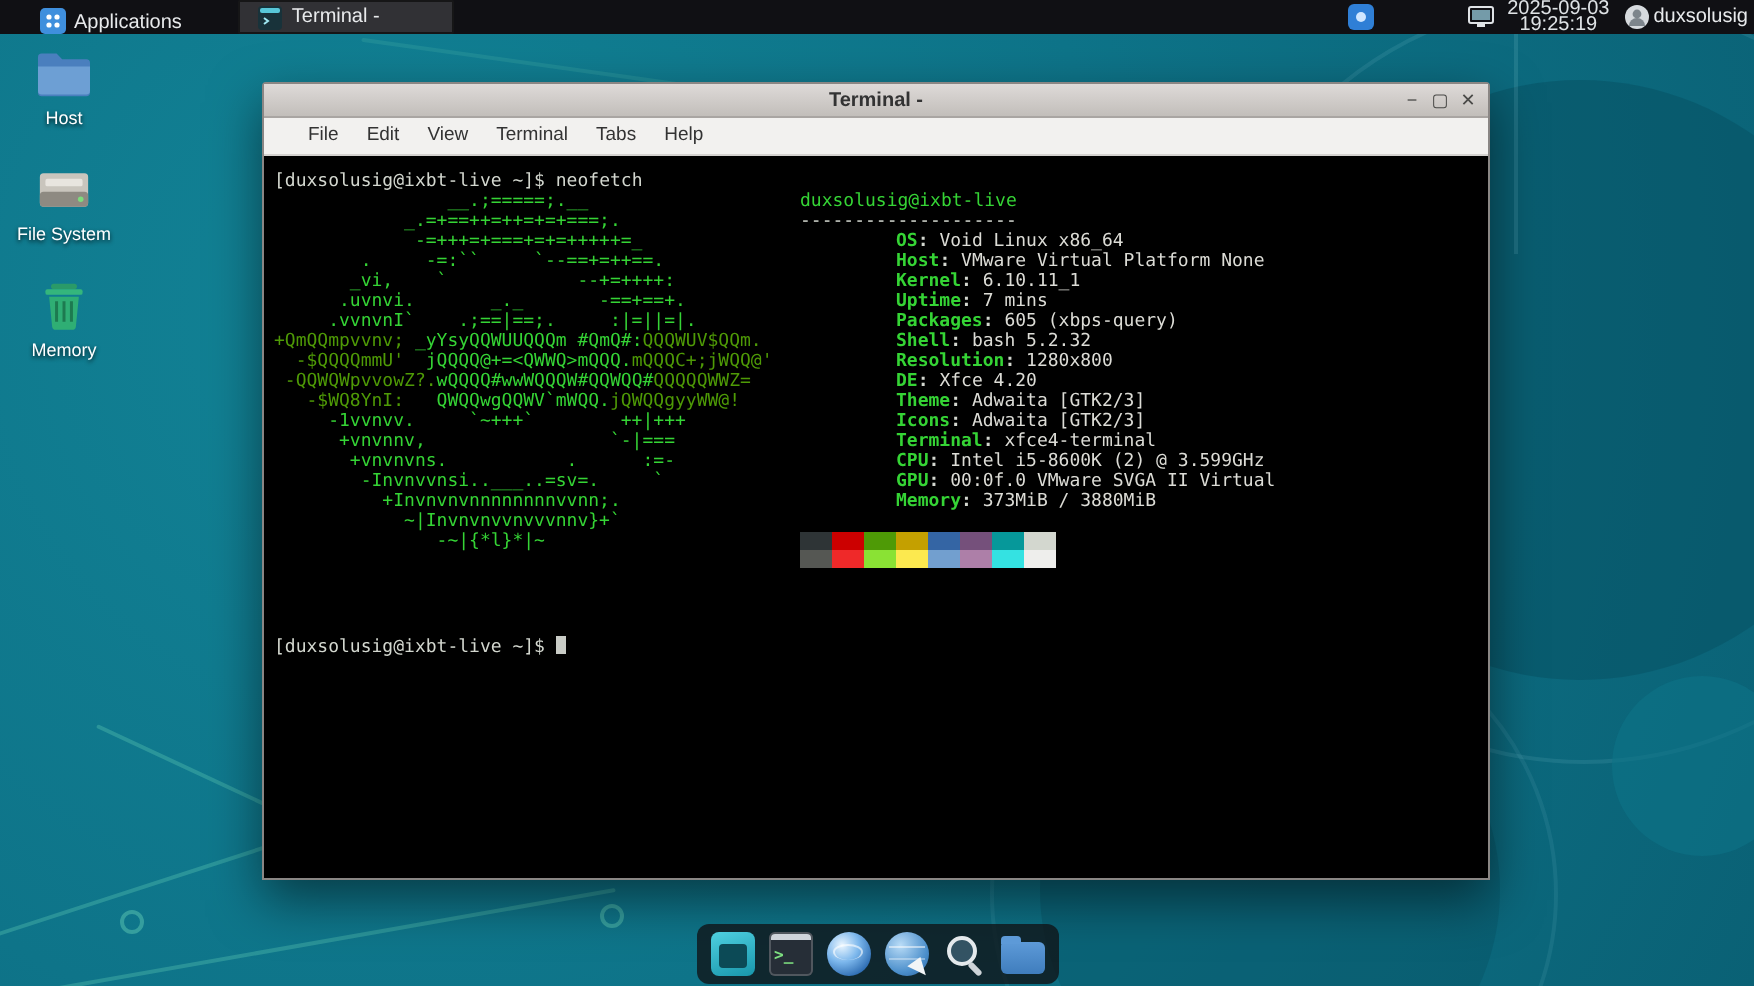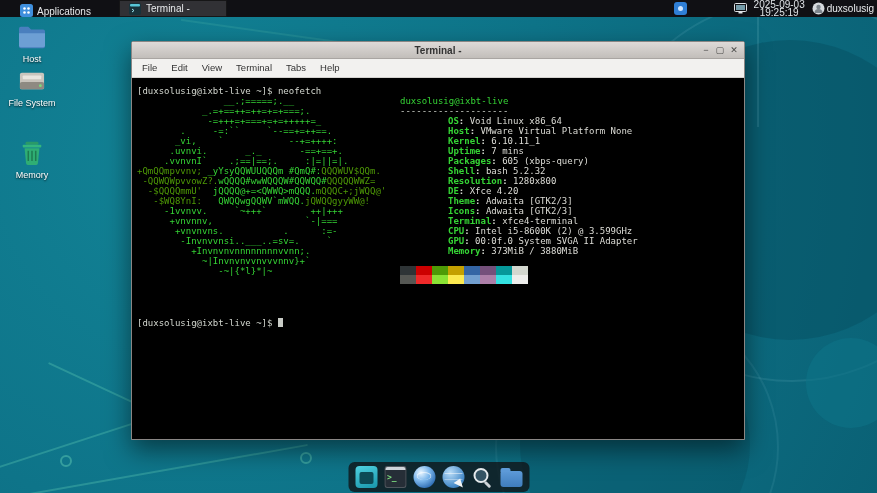--- a/index.html
+++ b/index.html
@@ -29,31 +29,31 @@
   .win-btn{display:flex;align-items:center;gap:5px;height:15px;margin-left:8px;padding:0 9px;
     background:rgba(255,255,255,.14);border:1px solid rgba(0,0,0,.55);border-radius:1px;min-width:88px;}
   .tray-icon{position:absolute;left:674px;top:2px;width:13px;height:13px;border-radius:3px;background:#2f7fd6;}
   .tray-icon::after{content:"";position:absolute;left:4px;top:4px;width:5px;height:5px;border-radius:50%;background:#cfe6ff;}
   .panel-right{position:absolute;right:0;top:0;height:17px;display:flex;align-items:center;gap:7px;padding-right:3px;}
   .clock{display:flex;flex-direction:column;align-items:center;font-size:10px;line-height:8px;color:#dfe3e6;}
   .user-chip{display:flex;align-items:center;gap:2px;font-size:10px;}
   
   .desktop-icon{position:absolute;width:64px;text-align:center;color:#fff;font-size:9px;z-index:5;}
   .desktop-icon .lbl{display:block;margin-top:2px;text-shadow:0 1px 2px rgba(0,0,0,.85);}
-  .di-home{left:0;top:24px;}.di-fs{left:0;top:68px;}.di-trash{left:0;top:140px;}
+  .di-home{left:0;top:24px;}.di-fs{left:0;top:82px;}.di-trash{left:0;top:140px;}
   
   .window{position:absolute;left:131px;top:41px;width:612px;height:397px;z-index:20;
     display:flex;flex-direction:column;border:1px solid #8a8684;box-shadow:0 10px 26px rgba(0,0,0,.5);border-radius:2px 2px 0 0;}
   .titlebar{height:16px;flex:none;position:relative;background:linear-gradient(#dedad8,#c2beba);
     border-bottom:1px solid #a9a5a2;display:flex;align-items:center;justify-content:center;}
   .title-text{font-size:10px;font-weight:bold;color:#333;}
   .win-controls{position:absolute;right:3px;top:0;height:16px;display:flex;align-items:center;}
   .wbtn{width:14px;text-align:center;font-size:9px;line-height:15px;color:#4a4a48;cursor:default;}
   .menubar{height:18px;flex:none;background:#f2f1ef;border-bottom:1px solid #d4d2cf;
-    display:flex;align-items:center;padding-left:3px;}
+    display:flex;align-items:center;padding-left:15px;}
   .menu-item{font-size:9.5px;color:#333;padding:0 7px;line-height:18px;}
   .term{flex:1;position:relative;background:var(--termbg,#000);overflow:hidden;
     font-family:"DejaVu Sans Mono","Liberation Mono",monospace;font-size:9px;line-height:10px;color:var(--fg,#d3d7cf);}
   .cmdline{position:absolute;left:5px;top:8px;white-space:pre;}
   .artblock{position:absolute;left:5px;top:18px;}
   .art-line{white-space:pre;}
   .c1{color:var(--c1,#35d435);}
   .c2{color:var(--c2,#4e9a06);}
   .infoblock{position:absolute;left:268px;top:18px;}
   .info-line{white-space:pre;height:10px;margin-left:48px;}
@@ -194,22 +194,22 @@
       <div class="cmdline"><span>[duxsolusig@ixbt-live ~]$ </span><span>neofetch</span></div>
       <div class="artblock">
           <div class="art-line"><span class="c1">                __.;=====;.__</span></div>
           <div class="art-line"><span class="c1">            _.=+==++=++=+=+===;.</span></div>
           <div class="art-line"><span class="c1">             -=+++=+===+=+=+++++=_</span></div>
           <div class="art-line"><span class="c1">        .     -=:``     `--==+=++==.</span></div>
           <div class="art-line"><span class="c1">       _vi,    `            --+=++++:</span></div>
           <div class="art-line"><span class="c1">      .uvnvi.       _._       -==+==+.</span></div>
           <div class="art-line"><span class="c1">     .vvnvnI`    .;==|==;.     :|=||=|.</span></div>
           <div class="art-line"><span class="c2">+QmQQmpvvnv;</span><span class="c1"> _yYsyQQWUUQQQm #QmQ#:</span><span class="c2">QQQWUV$QQm.</span></div>
+          <div class="art-line"><span class="c2">  -$QQQQmmU'  </span><span class="c1">jQQQQ@+=&lt;QWWQ&gt;mQQQ.</span><span class="c2">mQQQC+;jWQQ@'</span></div>
           <div class="art-line"><span class="c2"> -QQWQWpvvowZ?.</span><span class="c1">wQQQQ#wwWQQQW#QQWQQ#</span><span class="c2">QQQQQWWZ=</span></div>
-          <div class="art-line"><span class="c2">  -$QQQQmmU'  </span><span class="c1">jQQQQ@+=&lt;QWWQ&gt;mQQQ.</span><span class="c2">mQQQC+;jWQQ@'</span></div>
           <div class="art-line"><span class="c2">   -$WQ8YnI:   </span><span class="c1">QWQQwgQQWV`mWQQ.</span><span class="c2">jQWQQgyyWW@!</span></div>
           <div class="art-line"><span class="c1">     -1vvnvv.     `~+++`        ++|+++</span></div>
           <div class="art-line"><span class="c1">      +vnvnnv,                 `-|===</span></div>
           <div class="art-line"><span class="c1">       +vnvnvns.           .      :=-</span></div>
           <div class="art-line"><span class="c1">        -Invnvvnsi..___..=sv=.     `</span></div>
           <div class="art-line"><span class="c1">          +Invnvnvnnnnnnnnvvnn;.</span></div>
           <div class="art-line"><span class="c1">            ~|Invnvnvvnvvvnnv}+`</span></div>
           <div class="art-line"><span class="c1">               -~|{*l}*|~</span></div>
         </div>
       <div class="infoblock">
@@ -221,21 +221,21 @@
             <div class="info-line"><span class="ilabel">Kernel</span><span class="icolon">: </span><span class="ivalue">6.10.11_1</span></div>
             <div class="info-line"><span class="ilabel">Uptime</span><span class="icolon">: </span><span class="ivalue">7 mins</span></div>
             <div class="info-line"><span class="ilabel">Packages</span><span class="icolon">: </span><span class="ivalue">605 (xbps-query)</span></div>
             <div class="info-line"><span class="ilabel">Shell</span><span class="icolon">: </span><span class="ivalue">bash 5.2.32</span></div>
             <div class="info-line"><span class="ilabel">Resolution</span><span class="icolon">: </span><span class="ivalue">1280x800</span></div>
             <div class="info-line"><span class="ilabel">DE</span><span class="icolon">: </span><span class="ivalue">Xfce 4.20</span></div>
             <div class="info-line"><span class="ilabel">Theme</span><span class="icolon">: </span><span class="ivalue">Adwaita [GTK2/3]</span></div>
             <div class="info-line"><span class="ilabel">Icons</span><span class="icolon">: </span><span class="ivalue">Adwaita [GTK2/3]</span></div>
             <div class="info-line"><span class="ilabel">Terminal</span><span class="icolon">: </span><span class="ivalue">xfce4-terminal</span></div>
             <div class="info-line"><span class="ilabel">CPU</span><span class="icolon">: </span><span class="ivalue">Intel i5-8600K (2) @ 3.599GHz</span></div>
-            <div class="info-line"><span class="ilabel">GPU</span><span class="icolon">: </span><span class="ivalue">00:0f.0 System SVGA II Adapter</span></div>
+            <div class="info-line"><span class="ilabel">GPU</span><span class="icolon">: </span><span class="ivalue">00:0f.0 VMware SVGA II Virtual</span></div>
             <div class="info-line"><span class="ilabel">Memory</span><span class="icolon">: </span><span class="ivalue">373MiB / 3880MiB</span></div>
           </div>
         <div class="pal-gap"></div>
         <div>
             <div class="pal-row"><span class="swatch" style="background: rgb(46, 52, 54);"></span><span class="swatch" style="background: rgb(204, 0, 0);"></span><span class="swatch" style="background: rgb(78, 154, 6);"></span><span class="swatch" style="background: rgb(196, 160, 0);"></span><span class="swatch" style="background: rgb(52, 101, 164);"></span><span class="swatch" style="background: rgb(117, 80, 123);"></span><span class="swatch" style="background: rgb(6, 152, 154);"></span><span class="swatch" style="background: rgb(211, 215, 207);"></span></div>
             <div class="pal-row"><span class="swatch" style="background: rgb(85, 87, 83);"></span><span class="swatch" style="background: rgb(239, 41, 41);"></span><span class="swatch" style="background: rgb(138, 226, 52);"></span><span class="swatch" style="background: rgb(252, 233, 79);"></span><span class="swatch" style="background: rgb(114, 159, 207);"></span><span class="swatch" style="background: rgb(173, 127, 168);"></span><span class="swatch" style="background: rgb(52, 226, 226);"></span><span class="swatch" style="background: rgb(238, 238, 236);"></span></div>
           </div>
       </div>
       <div class="prompt2"><span>[duxsolusig@ixbt-live ~]$ </span><span class="cursor"></span></div>
     </div>

